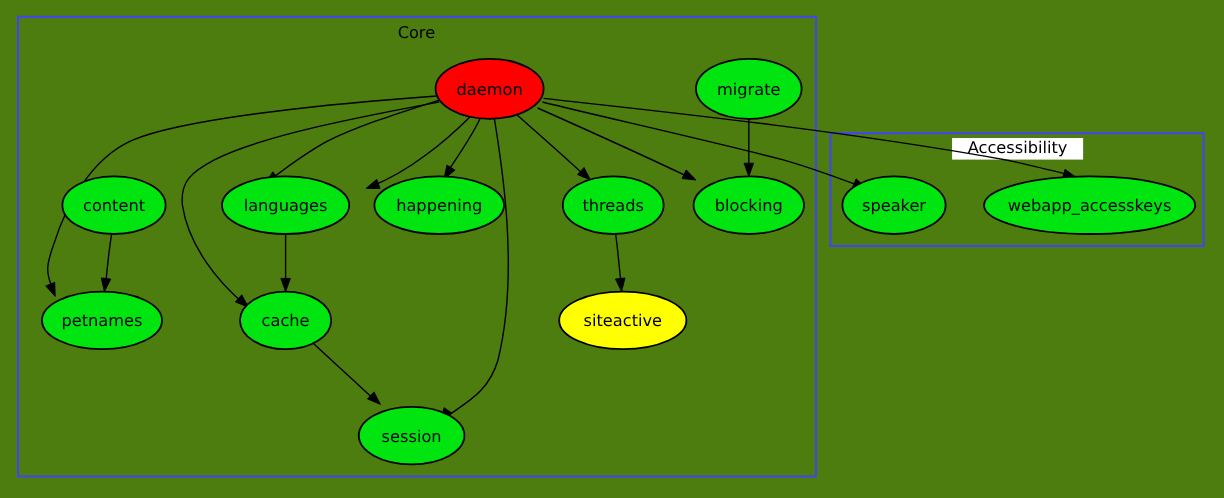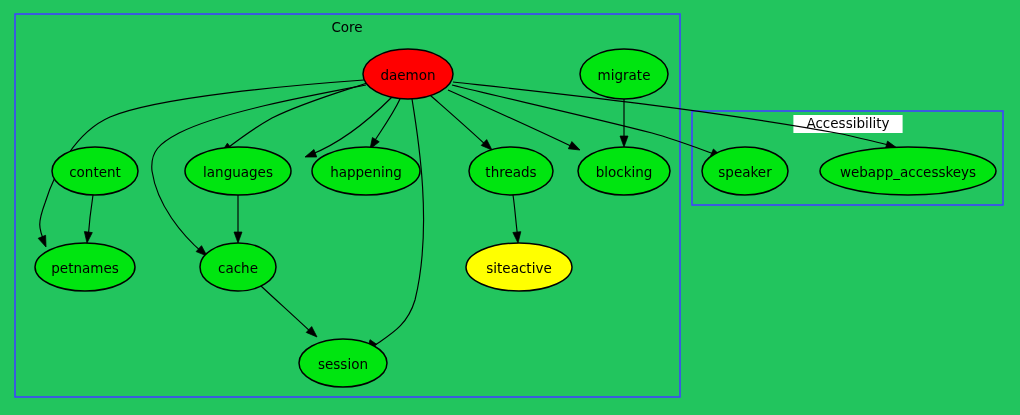--- a/index.html
+++ b/index.html
@@ -8,21 +8,21 @@
     padding: 0;
     background: #ffffff;
   }
   body {
     font-family: "DejaVu Sans", sans-serif;
   }
   #graph-canvas {
     position: relative;
     width: 1020px;
     height: 415px;
-    background: #22c55e;
+    background: #4d7c0f;
     overflow: hidden;
   }
   #graph-svg {
     position: absolute;
     top: 0;
     left: 0;
     width: 1020px;
     height: 415px;
   }
   .cluster-rect {

